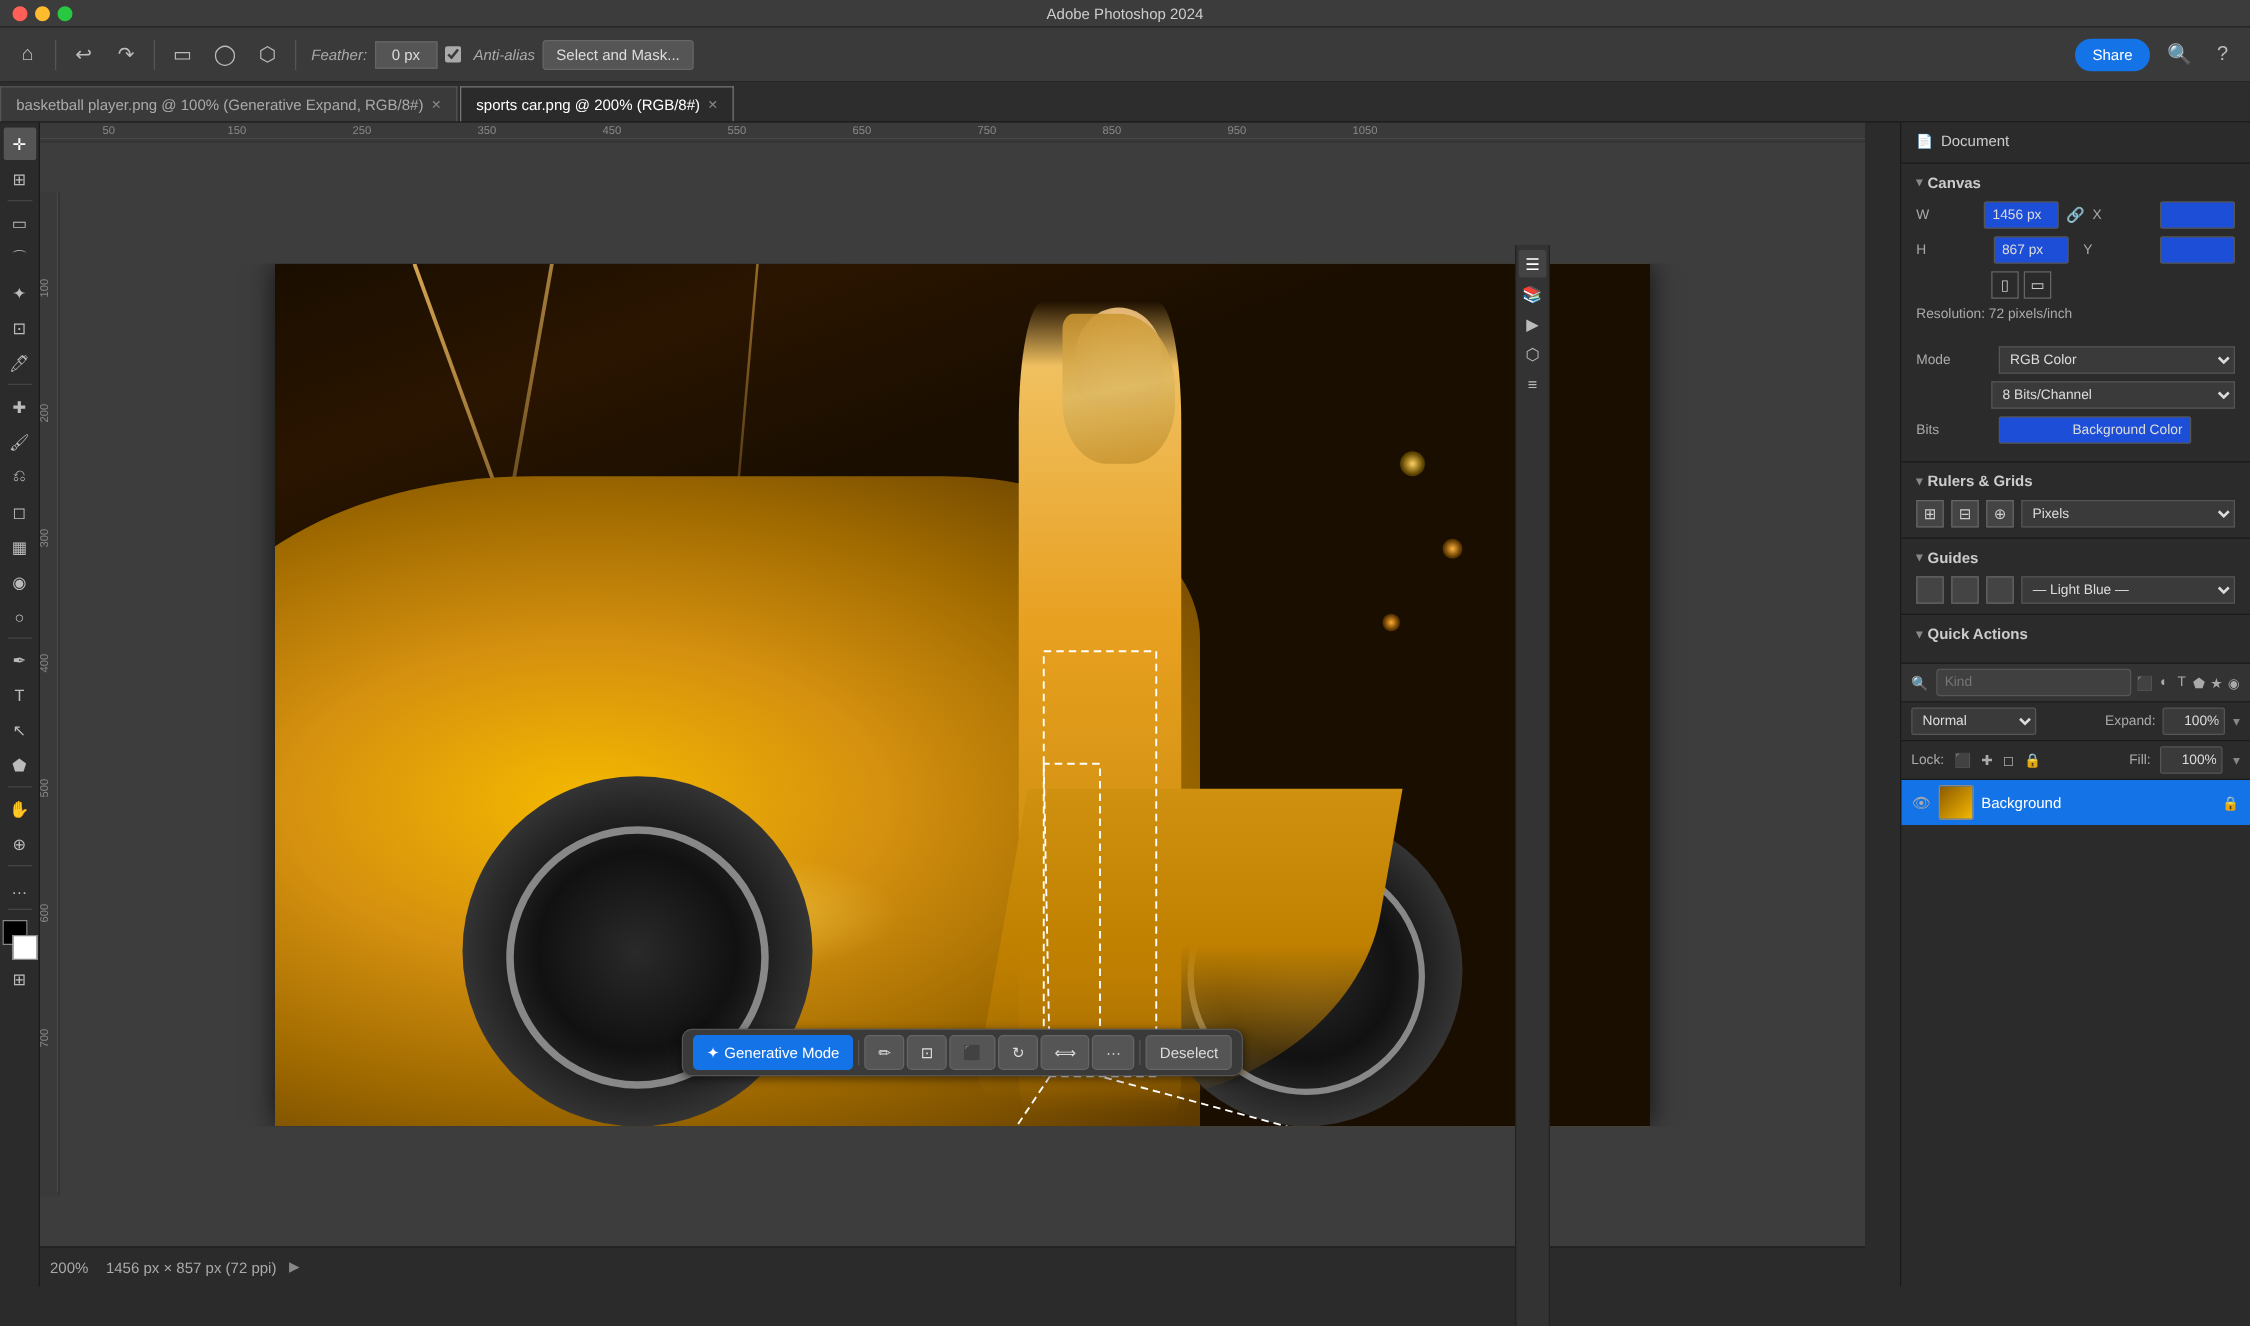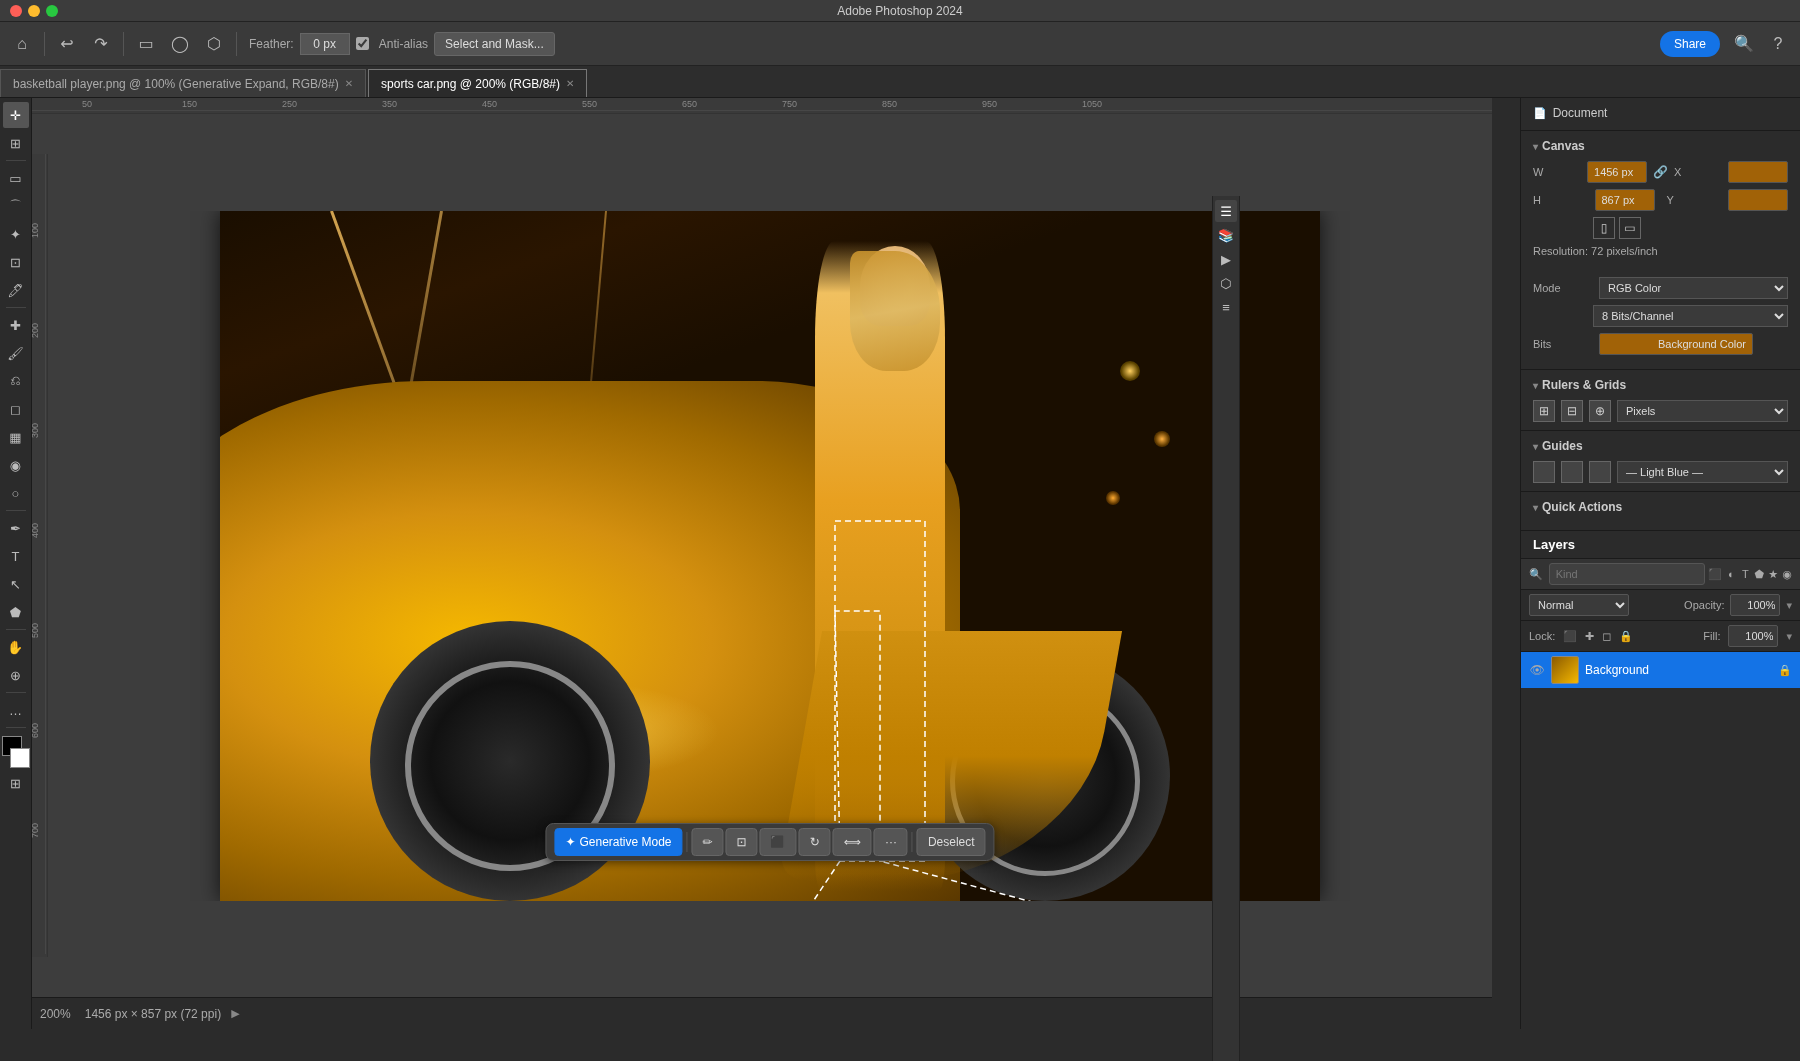--- a/index.html
+++ b/index.html
@@ -19,21 +19,21 @@
     #titlebar .title { font-size: 12px; color: #ccc; }
 
     
     #toolbar {
       width: 100%; height: 44px; background: #3a3a3a;
       display: flex; align-items: center; padding: 0 8px; gap: 6px;
       border-bottom: 1px solid #222;
     }
     .tb-icon { width: 28px; height: 28px; display: flex; align-items: center; justify-content: center; color: #bbb; font-size: 16px; cursor: pointer; border-radius: 3px; }
     .tb-sep { width: 1px; height: 24px; background: #555; margin: 0 2px; }
-    .tb-label { color: #aaa; font-size: 12px; margin-left: 4px; }
+    .tb-label { color: #aaa; font-size: 12px; margin-left: 4px; font-style: italic; }
     .tb-input { background: #555; border: 1px solid #666; color: #ddd; width: 50px; height: 22px; padding: 0 4px; font-size: 12px; text-align: center; }
     .tb-checkbox { accent-color: #aaa; }
     .tb-btn { background: #555; border: 1px solid #666; color: #ddd; height: 24px; padding: 0 10px; font-size: 12px; cursor: pointer; border-radius: 3px; }
     .tb-share { background: #1473e6; border: none; color: #fff; height: 26px; padding: 0 14px; font-size: 12px; border-radius: 14px; cursor: pointer; margin-left: auto; }
 
     
     #tabs-row {
       width: 100%; height: 32px; background: #2d2d2d;
       display: flex; align-items: flex-end; border-bottom: 1px solid #1a1a1a;
     }
@@ -110,21 +110,21 @@
     }
     .panel-tab.active { color: #fff; border-bottom-color: #1473e6; }
 
     .panel-section { padding: 8px 12px; border-bottom: 1px solid #1a1a1a; }
     .section-header { display: flex; align-items: center; gap: 4px; margin-bottom: 8px; font-size: 12px; font-weight: 600; color: #ccc; cursor: pointer; }
     .section-header .arrow { color: #888; font-size: 10px; }
 
     .prop-row { display: flex; align-items: center; gap: 6px; margin-bottom: 6px; }
     .prop-label { color: #aaa; font-size: 11px; width: 60px; }
     .prop-input {
-      background: #a16207; border: 1px solid #555; color: #ddd;
+      background: #1d4ed8; border: 1px solid #555; color: #ddd;
       height: 22px; padding: 0 6px; font-size: 11px; width: 80px; border-radius: 2px;
     }
     .prop-input-sm { width: 60px; }
     .prop-select {
       background: #3a3a3a; border: 1px solid #555; color: #ddd;
       height: 22px; padding: 0 4px; font-size: 11px; flex: 1; border-radius: 0;
     }
 
     .link-icon { color: #888; font-size: 12px; }
 
@@ -455,43 +455,40 @@
     </div>
 
     <div class="panel-section">
       <div class="section-header">
         <span class="arrow">▾</span>
         <span>Quick Actions</span>
       </div>
     </div>
 
     <div id="layers-section">
-      <div id="layers-header">
-        <span>Layers</span>
-      </div>
 
       <div id="layers-toolbar">
         <span style="color:#aaa;font-size:11px;margin-right:2px;">🔍</span>
         <input class="layers-search" type="text" placeholder="Kind" style="">
         <div class="ly-icon">⬛</div>
         <div class="ly-icon">◐</div>
         <div class="ly-icon">T</div>
         <div class="ly-icon">⬟</div>
         <div class="ly-icon">★</div>
         <div class="ly-icon">◉</div>
       </div>
 
       <div id="blend-row">
         <select class="blend-select">
           <option>Normal</option>
           <option>Multiply</option>
           <option>Screen</option>
           <option>Overlay</option>
         </select>
-        <span class="opacity-label">Opacity:</span>
+        <span class="opacity-label">Expand:</span>
         <input class="opacity-input" type="text" value="100%" style="">
         <span style="color:#888;font-size:11px;">▾</span>
       </div>
 
       <div id="lock-row">
         <span style="color:#aaa;font-size:11px;">Lock:</span>
         <span class="lock-icon">⬛</span>
         <span class="lock-icon">✚</span>
         <span class="lock-icon">◻</span>
         <span class="lock-icon">🔒</span>

